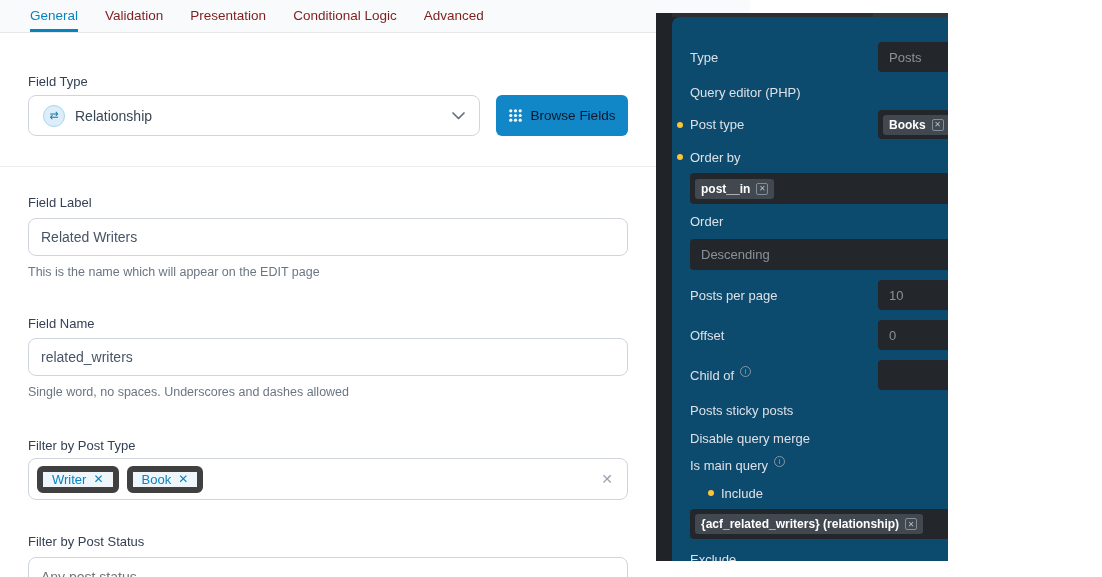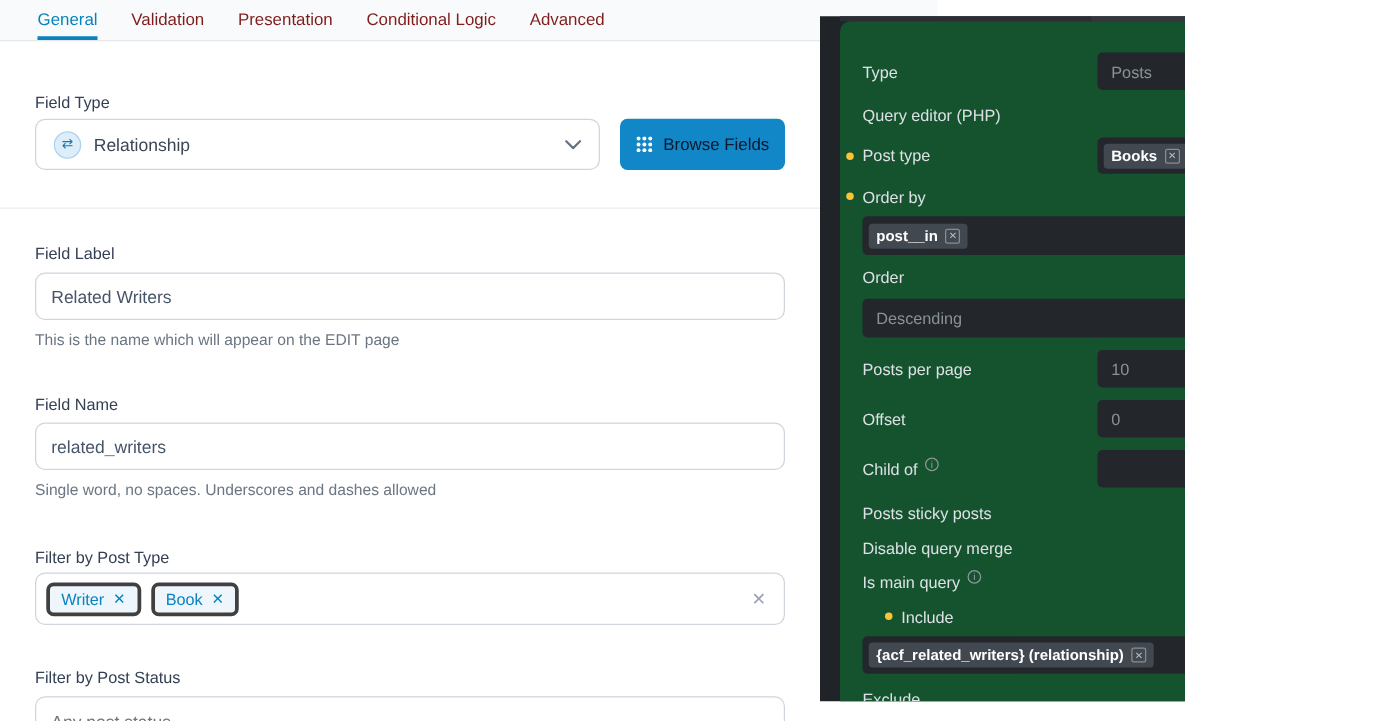--- a/index.html
+++ b/index.html
@@ -49,42 +49,42 @@
     font-family:"Liberation Sans", sans-serif; font-size:13.5px;
     display:flex; align-items:center; justify-content:center; gap:9px; cursor:pointer;
   }
   .tagbox {
     position:absolute; left:28px; width:600px; height:42px;
     border:1px solid #d0d5dd; border-radius:8px; background:#fff;
     display:flex; align-items:center; gap:8px; padding:0 14px 0 8px;
   }
   .atag {
     display:flex; align-items:center; gap:7px; height:27px; padding:0 9px;
-    background:#eef6fc; border:3px solid #404040; border-radius:6px;
+    background:#eef6fc; border:6px solid #404040; border-radius:6px;
     font-size:13px; color:#0783be; cursor:default;
   }
   .atag .x { font-size:12px; cursor:pointer; }
   .clearx { margin-left:auto; color:#98a2b3; font-size:14px; cursor:pointer; }
 
   
   .backdrop { position:absolute; left:656px; top:13px; width:429px; height:548px; background:#202428; }
   .rstrip   { position:absolute; left:1085px; top:13px; width:17px; height:564px; background:#24282d; }
   .btabs    { position:absolute; left:672px; top:13px; width:413px; height:4px; overflow:hidden; display:flex; }
   .btab     { height:22px; margin-top:-16px; display:flex; align-items:center; justify-content:center;
               font-size:11px; font-weight:bold; letter-spacing:1px; color:#9aa1a7; }
   .btab.c   { width:201px; background:#2b2f34; }
   .btab.s   { width:212px; background:#33383e; }
   .caret {
     position:absolute; left:1054px; top:9px; width:0; height:0;
     border-left:10px solid transparent; border-right:10px solid transparent;
     border-bottom:9px solid #333a41;
   }
   .popup {
     position:absolute; left:672px; top:17px; width:411px; height:544px;
-    background:#14532d; border-radius:8px 8px 0 0; overflow:hidden;
+    background:#0c4a6e; border-radius:8px 8px 0 0; overflow:hidden;
   }
   .prow { position:absolute; left:0; width:411px; display:flex; align-items:center; }
   .plabel { margin-left:18px; font-size:13px; font-weight:500; color:#dde1e6; }
   .dot { position:absolute; left:5px; width:6px; height:6px; border-radius:50%; background:#fdc335; }
   .dinp {
     position:absolute; left:206px; width:187px; height:100%;
     background:#23272c; border:none; border-radius:4px;
     font-family:"Liberation Sans", sans-serif; font-size:13px; color:#c6ccd2;
     padding:0 11px; outline:none;
   }

